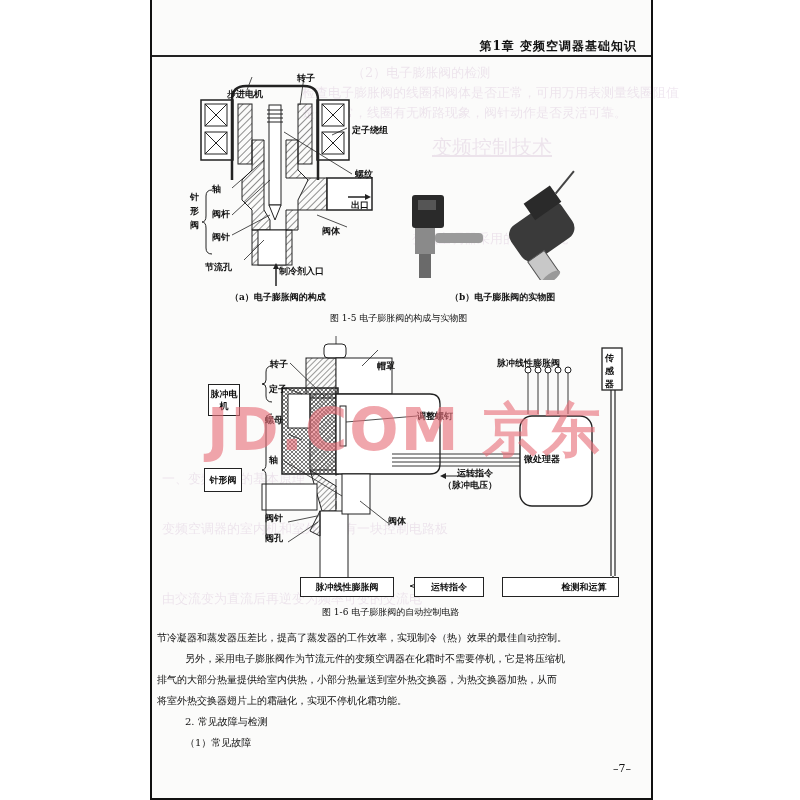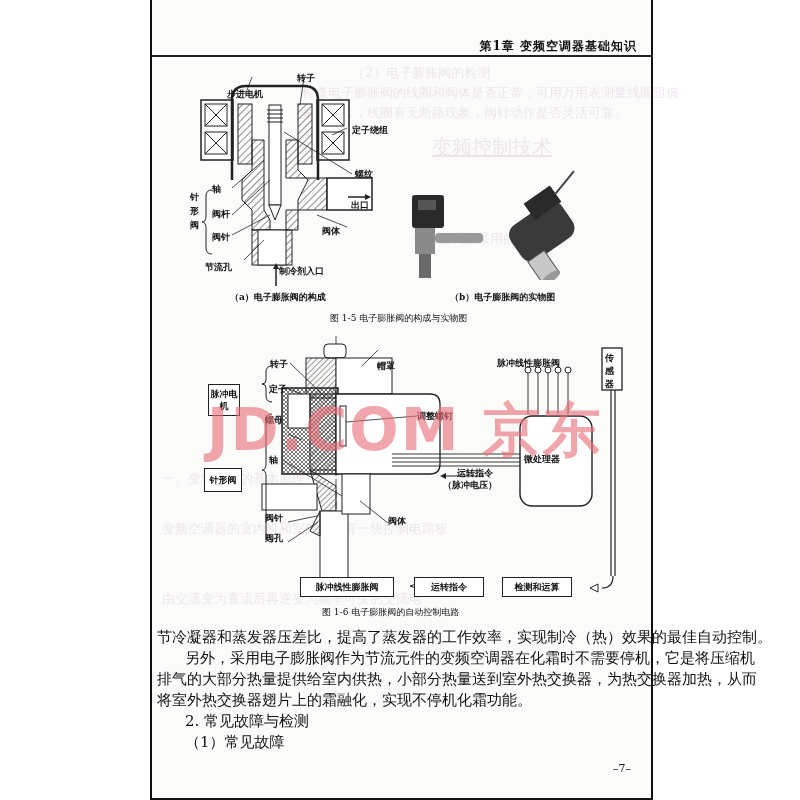--- a/index.html
+++ b/index.html
@@ -8,21 +8,21 @@
   .page { position:absolute; left:150px; top:0; width:499px; height:798px;
           border-left:2px solid #111; border-right:2px solid #111; border-bottom:2px solid #111;
           background:#fbfbfa; }
   .header-text { position:absolute; right:14px; top:38px; font-size:12px; font-weight:bold; letter-spacing:1px; }
   .header-rule { position:absolute; left:0; right:0; top:55px; height:0; border-top:2px solid #222; }
   .ghost { position:absolute; color:#701a75; opacity:0.10; font-size:13px; white-space:nowrap; }
   .lbl { position:absolute; font-size:9px; font-weight:bold; white-space:nowrap; }
   .cap { position:absolute; font-size:9px; white-space:nowrap; }
   .box { position:absolute; border:1.5px solid #222; background:#fff; font-size:9px; font-weight:bold;
          display:flex; align-items:center; justify-content:center; text-align:center; }
-  .body-text { position:absolute; left:5px; width:490px; font-size:15px; line-height:21px; }
+  .body-text { position:absolute; left:5px; width:490px; font-size:10px; line-height:21px; }
   .para { margin:0; white-space:nowrap; }
   .indent { text-indent:28px; }
   .page-num { position:absolute; right:20px; top:762px; font-size:11px; }
   .watermark { position:absolute; left:207px; top:360px; font-family:"DejaVu Sans", sans-serif;
                font-size:58px; font-weight:bold; color:#e8707a; opacity:0.62; letter-spacing:2px; white-space:nowrap;margin-top:32px; }
   svg { position:absolute; }
 </style>
 </head>
 <body>
 
@@ -228,21 +228,21 @@
   <div class="lbl" style="left:113px;top:532px;">阀孔</div>
   <div class="lbl" style="left:236px;top:515px;">阀体</div>
   <div class="lbl" style="left:345px;top:357px;">脉冲线性膨胀阀</div>
   <div class="lbl" style="left:453px;top:352px;width:12px;white-space:normal;line-height:13px;">传感器</div>
   <div class="lbl" style="left:372px;top:453px;">微处理器</div>
   <div class="lbl" style="left:305px;top:467px;">运转指令</div>
   <div class="lbl" style="left:291px;top:479px;">（脉冲电压）</div>
 
   <div class="box" style="left:148px;top:577px;width:92px;height:18px;">脉冲线性膨胀阀</div>
   <div class="box" style="left:262px;top:577px;width:68px;height:18px;">运转指令</div>
-  <div class="box" style="left:350px;top:577px;width:68px;height:18px;">检测和运算</div>
+  <div class="box" style="left:350px;top:577px;width:68px;height:18px;padding-left:47px;">检测和运算</div>
   <div class="cap" style="left:170px;top:606px;">图 1-6   电子膨胀阀的自动控制电路</div>
 
   <div class="body-text" style="top:627px;">
     <p class="para">节冷凝器和蒸发器压差比，提高了蒸发器的工作效率，实现制冷（热）效果的最佳自动控制。</p>
     <p class="para indent">另外，采用电子膨胀阀作为节流元件的变频空调器在化霜时不需要停机，它是将压缩机</p>
     <p class="para">排气的大部分热量提供给室内供热，小部分热量送到室外热交换器，为热交换器加热，从而</p>
     <p class="para">将室外热交换器翅片上的霜融化，实现不停机化霜功能。</p>
     <p class="para indent">2. 常见故障与检测</p>
     <p class="para indent">（1）常见故障</p>
   </div>

